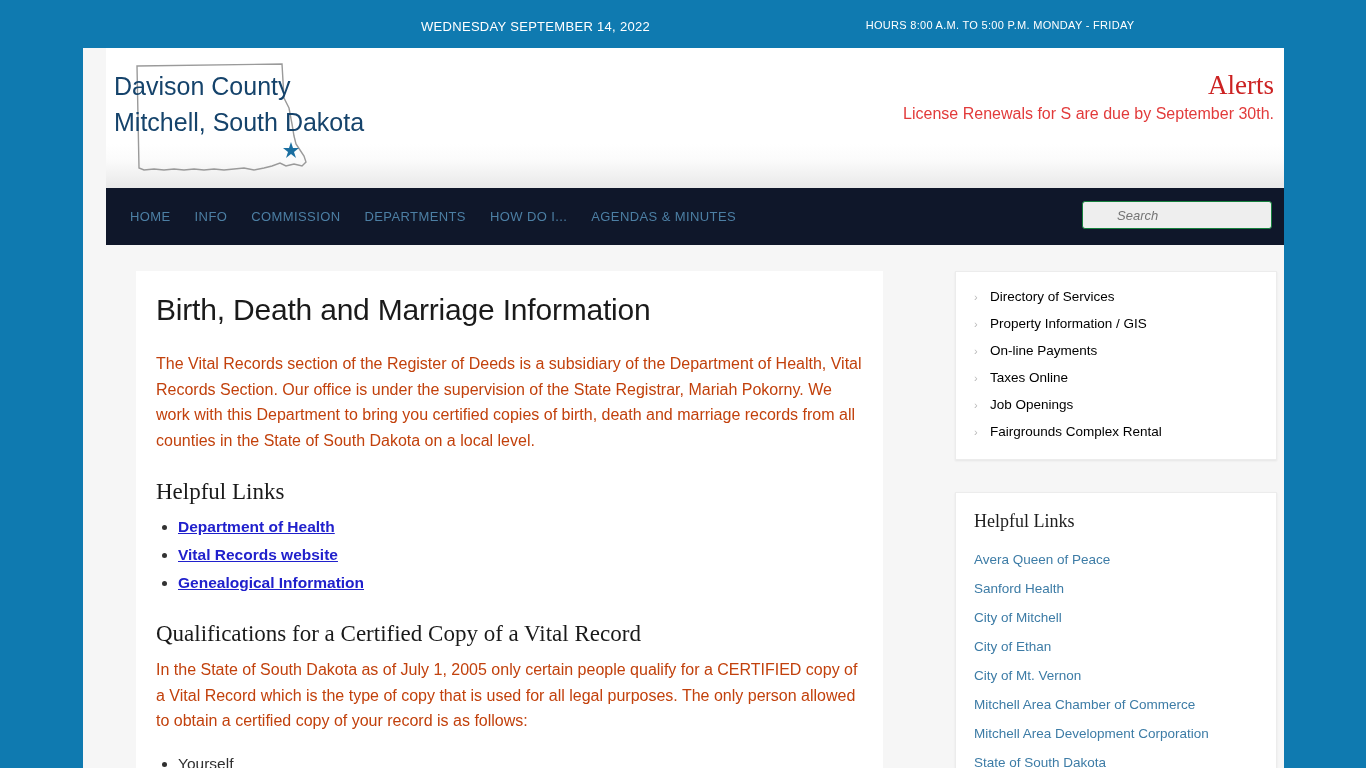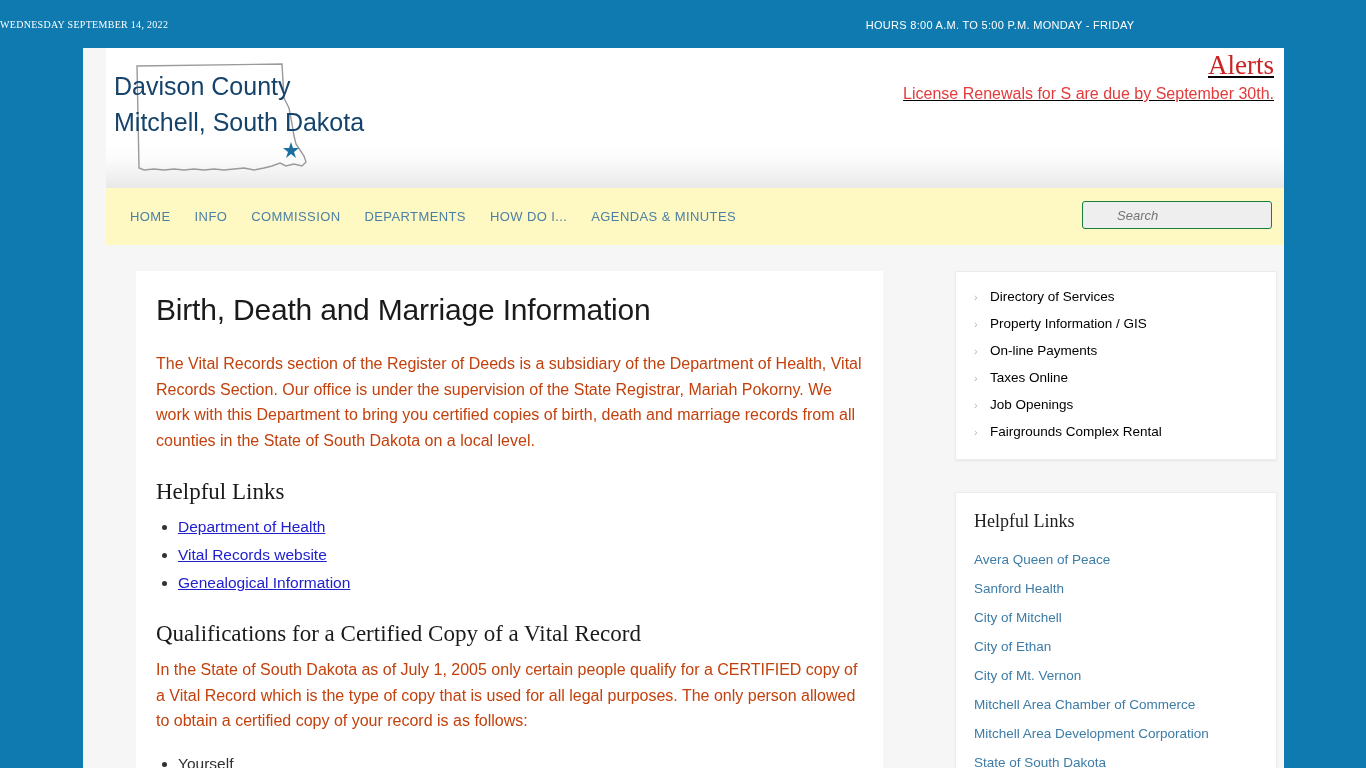--- a/index.html
+++ b/index.html
@@ -12,22 +12,22 @@
   }
 
   
   #topbar {
     position: absolute; left: 0; top: 0;
     width: 1366px; height: 48px;
     background: #0f7ab0;
   }
   #topbar .tb-date {
     position: absolute; left: 0; top: 19px; width: 650px;
-    text-align: left;
-    color: #ffffff; font-size: 10px; letter-spacing: .3px; font-family: Liberation Serif, serif;
+    text-align: right;
+    color: #ffffff; font-size: 13px; letter-spacing: .3px;
   }
   #topbar .tb-hours {
     position: absolute; left: 700px; top: 19px; width: 600px;
     text-align: center;
     color: #ffffff; font-size: 11px; letter-spacing: .3px;
   }
 
   
   #container {
     position: absolute; left: 83px; top: 48px;
@@ -51,43 +51,42 @@
     width: 190px; height: 118px;
   }
   #logo-text {
     position: absolute; left: 8px; top: 20px;
     color: #15436b;
     font-size: 25px;
     line-height: 36px;
     white-space: pre;
   }
   #alerts-block {
-    position: absolute; right: 10px; top: 0; width: 520px;
+    position: absolute; right: 10px; top: 20px; width: 520px;
     text-align: right;
-    text-decoration: underline;
   }
   #alerts-title {
     font-family: "Liberation Serif", serif;
     color: #cc2222;
     font-size: 27px;
     line-height: 34px;
     margin: 0;
   }
   #alerts-msg {
     color: #e23b3b;
     font-size: 16px;
     line-height: 16px;
     margin-top: 4px;
   }
 
   
   #navbar {
     position: relative;
     height: 57px;
-    background: #fef9c3;
+    background: #0f172a;
   }
   #nav-list {
     position: absolute; left: 12px; top: 0;
     height: 57px;
     display: flex; align-items: center;
     list-style: none; margin: 0; padding: 0;
   }
   #nav-list li {
     padding: 0 12px;
     color: #4c7fa4;
@@ -144,20 +143,21 @@
     font-family: "Liberation Serif", serif;
     font-size: 23px;
     font-weight: normal;
     color: #1a1a1a;
     margin: 26px 0 10px 0;
   }
   .link-list {
     margin: 0 0 6px 0;
     padding-left: 22px;
     list-style: disc;
+    font-weight: bold;
   }
   .link-list li {
     margin: 0 0 4px 0;
     font-size: 15.5px;
     line-height: 24px;
     color: #333;
   }
   .link-list a {
     color: #2020cc;
     text-decoration: underline;

